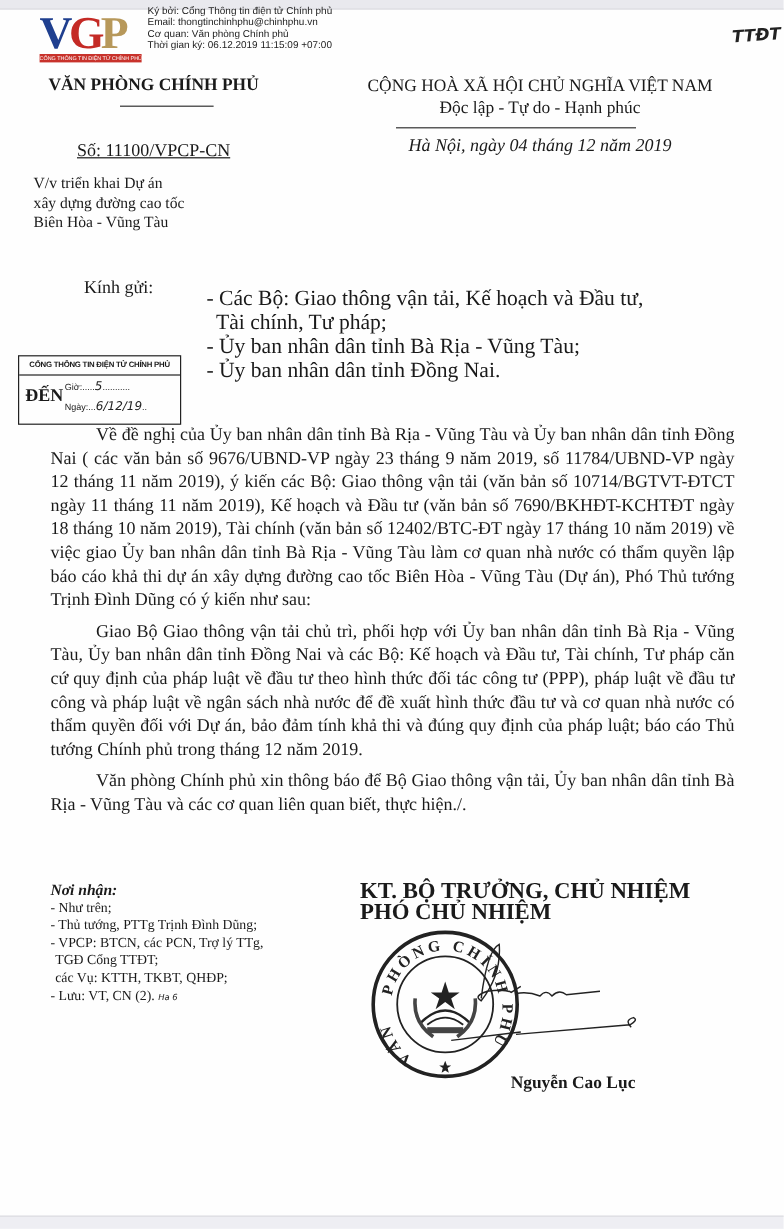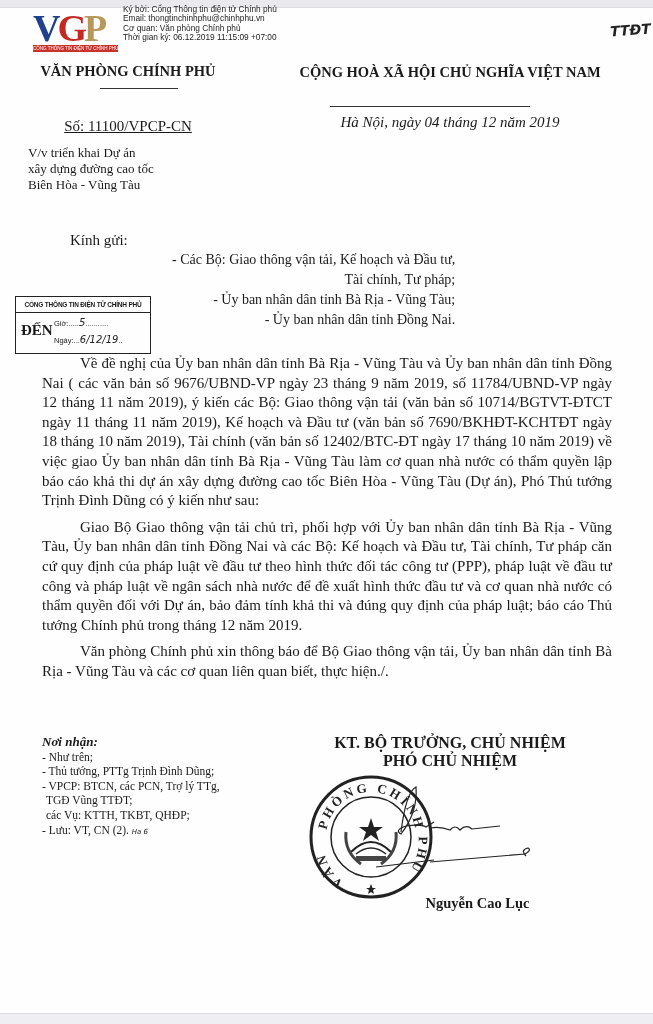--- a/index.html
+++ b/index.html
@@ -18,29 +18,29 @@
     .logo .v { color: #1f3f8f; }
     .logo .g { color: #c42a25; }
     .logo .p { color: #b7985a; }
     .logo .strip { position: absolute; left: 0; top: 33px; width: 85px; height: 7px; background: #c8322b; color: #fff; font-family: "Liberation Sans", sans-serif; font-size: 4.5px; line-height: 7px; text-align: center; white-space: nowrap; overflow: hidden; }
     .sig-info { position: absolute; left: 123px; top: 5px; font-family: Liberation Sans, sans-serif; font-size: 8.3px; line-height: 9.4px; color: #222; }
     .handwrite-top { position: absolute; left: 610px; top: 22px; font-family: "DejaVu Sans", sans-serif; font-style: italic; font-weight: bold; font-size: 14px; color: #222; transform: rotate(-4deg); }
 
     
     .org-left { position: absolute; left: 28px; top: 63px; width: 200px; text-align: center; font-weight: bold; font-size: 14.5px; }
     .org-left-rule { position: absolute; left: 100px; top: 88px; width: 78px; border-top: 1px solid #333; }
-    .nation { position: absolute; left: 250px; top: 63px; width: 400px; text-align: center; font-weight: bold; font-size: 14.5px; line-height: 18px; }
+    .nation { position: absolute; left: 250px; top: 63px; width: 400px; text-align: center; font-weight: normal; font-size: 14.5px; line-height: 18px; }
     .nation-rule { position: absolute; left: 330px; top: 106px; width: 200px; border-top: 1px solid #333; }
     .place-date { position: absolute; left: 250px; top: 114px; width: 400px; text-align: center; font-style: italic; font-size: 15px; }
 
     .doc-no { position: absolute; left: 28px; top: 118px; width: 200px; text-align: center; font-size: 15px; text-decoration: underline; }
     .subject { position: absolute; left: 28px; top: 145px; width: 200px; text-align: left; font-size: 13px; line-height: 16px; }
 
     .kinh-gui { position: absolute; left: 70px; top: 232px; font-size: 15px; }
-    .recipients { position: absolute; left: 172px; top: 250px; font-size: 14px; line-height: 20px; text-align: right; }
+    .recipients { position: absolute; left: 172px; top: 238px; font-size: 18px; line-height: 20px; }
     .recipients div { white-space: nowrap; }
     .recipients .indent { padding-left: 8px; }
 
     
     .stamp { position: absolute; left: 15px; top: 296px; width: 134px; height: 56px; border: 1.5px solid #222; font-family: "Liberation Sans", sans-serif; }
     .stamp .head { height: 15px; border-bottom: 1.5px solid #222; font-size: 6.5px; line-height: 15px; text-align: center; font-weight: bold; letter-spacing: -0.2px; }
     .stamp .den { position: absolute; left: 5px; top: 25px; font-family: "Liberation Serif", serif; font-weight: bold; font-size: 15px; }
     .stamp .gio { position: absolute; left: 38px; top: 20px; font-size: 7.5px; }
     .stamp .ngay { position: absolute; left: 38px; top: 37px; font-size: 7.5px; }
     .stamp .hw { font-family: "DejaVu Sans", sans-serif; font-style: italic; font-size: 10px; color: #222; }
@@ -49,21 +49,21 @@
     .body-text { position: absolute; left: 42px; top: 354px; width: 570px; font-size: 15px; line-height: 19.6px; text-align: justify; }
     .body-text p { margin: 0 0 7px 0; text-indent: 38px; }
 
     
     .noi-nhan { position: absolute; left: 42px; top: 735px; font-family: "Liberation Serif", serif; font-size: 11.5px; line-height: 14.6px; }
     .noi-nhan .title { font-weight: bold; font-style: italic; font-size: 13px; }
     .noi-nhan .indent { padding-left: 4px; }
     .noi-nhan .note { font-family: "DejaVu Sans", sans-serif; font-size: 7px; font-style: italic; }
 
     
-    .sign-title { position: absolute; left: 300px; top: 734px; width: 300px; text-align: center; font-weight: bold; font-size: 16px; line-height: 18px; }
+    .sign-title { position: absolute; left: 300px; top: 734px; width: 300px; text-align: left; font-weight: bold; font-size: 19px; line-height: 18px; }
     .seal { position: absolute; left: 306px; top: 772px; width: 130px; height: 130px; }
     .signer { position: absolute; left: 300px; top: 895px; width: 300px; text-align: center; font-weight: bold; font-size: 14.5px; padding-left: 55px; box-sizing: border-box; }
   </style>
 </head>
 <body>
 
 <div class="band-top"></div>
 
 <div class="logo">
   <div class="letters">
@@ -76,20 +76,21 @@
   <div>Email: thongtinchinhphu@chinhphu.vn</div>
   <div>Cơ quan: Văn phòng Chính phủ</div>
   <div>Thời gian ký: 06.12.2019 11:15:09 +07:00</div>
 </div>
 <div class="handwrite-top">TTĐT</div>
 
 <div class="org-left">VĂN PHÒNG CHÍNH PHỦ</div>
 <div class="org-left-rule"></div>
 <div class="nation">
   <div>CỘNG HOÀ XÃ HỘI CHỦ NGHĨA VIỆT NAM</div>
+  <div>Độc lập - Tự do - Hạnh phúc</div>
 </div>
 <div class="nation-rule"></div>
 <div class="place-date">Hà Nội, ngày 04 tháng 12 năm 2019</div>
 
 <div class="doc-no">Số: 11100/VPCP-CN</div>
 <div class="subject">
   <div>V/v triển khai Dự án</div>
   <div>xây dựng đường cao tốc</div>
   <div>Biên Hòa - Vũng Tàu</div>
 </div>
@@ -117,21 +118,21 @@
   <p>Về đề nghị của Ủy ban nhân dân tỉnh Bà Rịa - Vũng Tàu và Ủy ban nhân dân tỉnh Đồng Nai ( các văn bản số 9676/UBND-VP ngày 23 tháng 9 năm 2019, số 11784/UBND-VP ngày 12 tháng 11 năm 2019), ý kiến các Bộ: Giao thông vận tải (văn bản số 10714/BGTVT-ĐTCT ngày 11 tháng 11 năm 2019), Kế hoạch và Đầu tư (văn bản số 7690/BKHĐT-KCHTĐT ngày 18 tháng 10 năm 2019), Tài chính (văn bản số 12402/BTC-ĐT ngày 17 tháng 10 năm 2019) về việc giao Ủy ban nhân dân tỉnh Bà Rịa - Vũng Tàu làm cơ quan nhà nước có thẩm quyền lập báo cáo khả thi dự án xây dựng đường cao tốc Biên Hòa - Vũng Tàu (Dự án), Phó Thủ tướng Trịnh Đình Dũng có ý kiến như sau:</p>
   <p>Giao Bộ Giao thông vận tải chủ trì, phối hợp với Ủy ban nhân dân tỉnh Bà Rịa - Vũng Tàu, Ủy ban nhân dân tỉnh Đồng Nai và các Bộ: Kế hoạch và Đầu tư, Tài chính, Tư pháp căn cứ quy định của pháp luật về đầu tư theo hình thức đối tác công tư (PPP), pháp luật về đầu tư công và pháp luật về ngân sách nhà nước để đề xuất hình thức đầu tư và cơ quan nhà nước có thẩm quyền đối với Dự án, bảo đảm tính khả thi và đúng quy định của pháp luật; báo cáo Thủ tướng Chính phủ trong tháng 12 năm 2019.</p>
   <p>Văn phòng Chính phủ xin thông báo để Bộ Giao thông vận tải, Ủy ban nhân dân tỉnh Bà Rịa - Vũng Tàu và các cơ quan liên quan biết, thực hiện./.</p>
 </div>
 
 <div class="noi-nhan">
   <div class="title">Nơi nhận:</div>
   <div>- Như trên;</div>
   <div>- Thủ tướng, PTTg Trịnh Đình Dũng;</div>
   <div>- VPCP: BTCN, các PCN, Trợ lý TTg,</div>
-  <div class="indent">TGĐ Vũng TTĐT;</div>
+  <div class="indent">TGĐ Cổng TTĐT;</div>
   <div class="indent">các Vụ: KTTH, TKBT, QHĐP;</div>
   <div>
     <span>- Lưu: VT, CN (2).</span>
     <span class="note">Ha 6</span>
   </div>
 </div>
 
 <div class="sign-title">
   <div>KT. BỘ TRƯỞNG, CHỦ NHIỆM</div>
   <div>PHÓ CHỦ NHIỆM</div>

